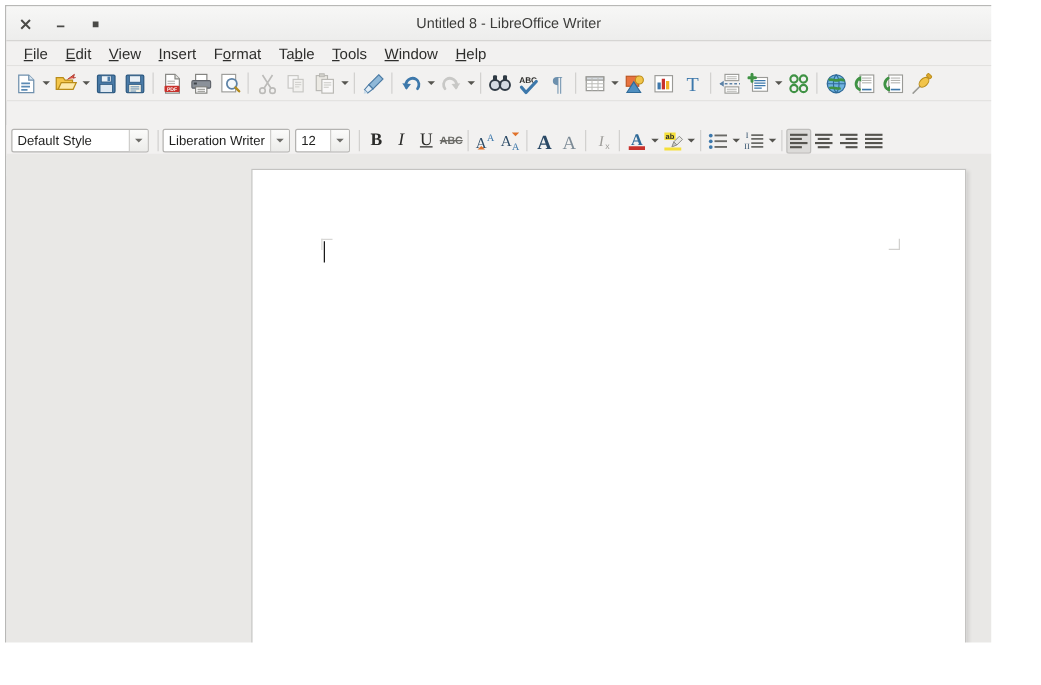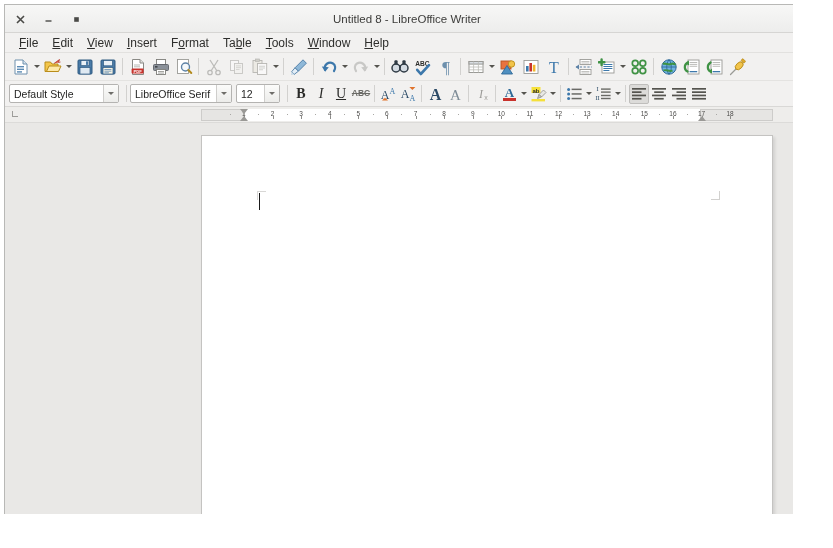--- a/index.html
+++ b/index.html
@@ -72,20 +72,21 @@
     padding: 0 4px;
     position: relative;
   }
   #standard-toolbar {
     height: 28px;
     border-bottom: 1px solid #e4e3e1;
   }
   #formatting-toolbar {
     height: 26px;
     border-bottom: 1px solid #d9d8d6;
+    margin-top: 19px;
   }
   .tb-btn {
     width: 23px; height: 23px;
     display: flex; align-items: center; justify-content: center;
     cursor: default;
     border: 1px solid transparent;
     border-radius: 2px;
     flex: 0 0 auto;
   }
   .tb-btn.small { width: 20px; height: 20px; }
@@ -587,21 +588,21 @@
   <div class="toolbar" id="formatting-toolbar">
 
     <div class="combo" id="style-combo">
       <div class="val">Default Style</div>
       <div class="drop"></div>
     </div>
 
     <div class="tb-sep"></div>
 
     <div class="combo" id="font-combo">
-      <div class="val">LibreOffice Serif</div>
+      <div class="val">Liberation Writer</div>
       <div class="drop"></div>
     </div>
 
     <div class="combo" id="size-combo">
       <div class="val">12</div>
       <div class="drop"></div>
     </div>
 
     <div class="tb-sep"></div>
 

